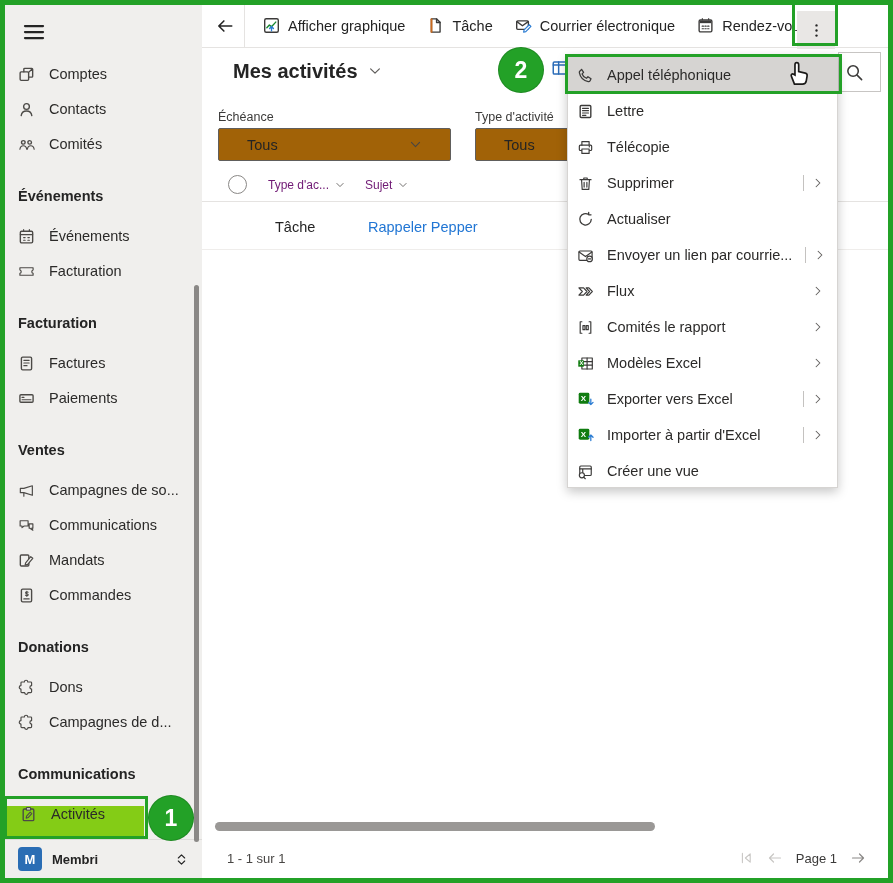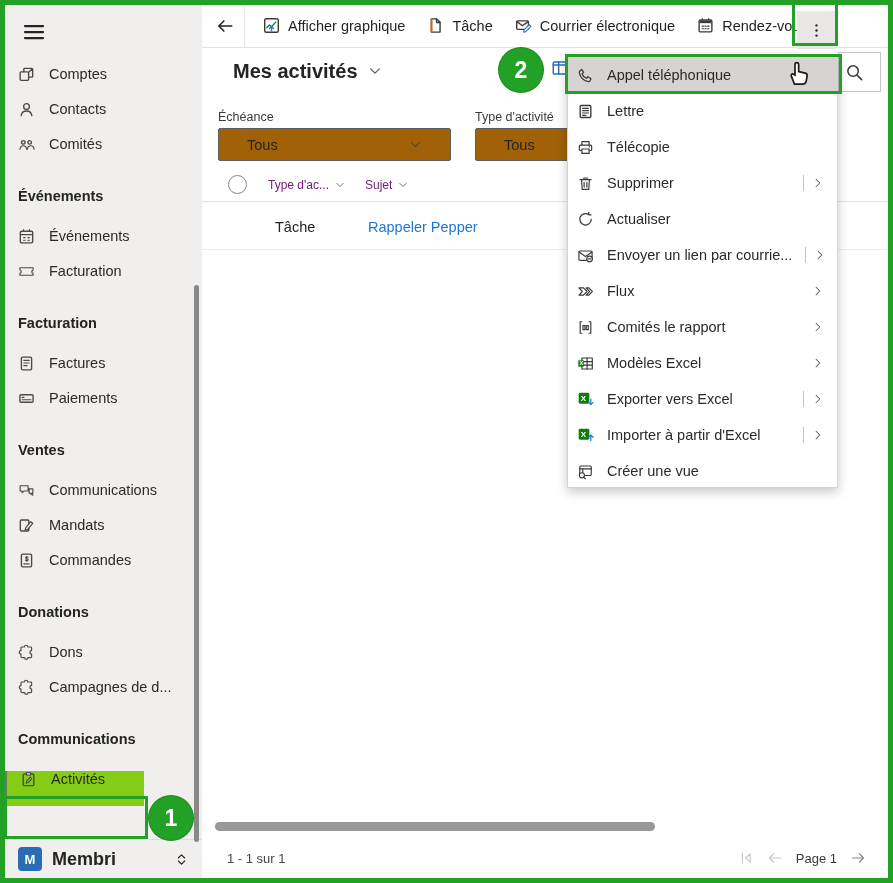--- a/index.html
+++ b/index.html
@@ -16,21 +16,21 @@
   .hamburger{position:absolute;left:17px;top:15px;width:24px;height:24px;color:#242424;cursor:pointer;z-index:3;background:#f0efed}
   .nav{position:absolute;left:0;top:39px;right:0;bottom:39px;overflow:hidden;font-size:14.5px;color:#2b2a29}
   .nav > div:first-of-type{margin-top:-13px}
   .nav-row{display:flex;height:35px;padding-left:13px;gap:14px;cursor:pointer;white-space:nowrap}
   .nav-row .ic{width:17px;height:17px;color:#4c4a47}
   .nav-row.header{font-weight:700;margin-top:17px;margin-bottom:5px;color:#242424;cursor:default}
   .nav-row.selected{background:#84cc16;width:139px;border-left:2px solid #737373}
   .sidebar-scrollbar{position:absolute;left:189px;top:280px;width:5px;height:557px;background:#8a8886;border-radius:3px;z-index:4;cursor:pointer}
   .side-footer{position:absolute;left:0;bottom:0;width:100%;height:39px;border-top:1px solid #dedcda;display:flex;align-items:center;padding:0 13px;gap:10px;background:#f0efed;cursor:pointer}
   .avatar{width:24px;height:24px;border-radius:4px;background:var(--avatar);color:#fff;font-weight:700;font-size:13px;display:flex;align-items:center;justify-content:center}
-  .side-footer .lbl{font-weight:700;font-size:18px;flex:1}
+  .side-footer .lbl{font-weight:700;font-size:13px;flex:1}
   .side-footer .ic{width:15px;height:15px;color:#242424}
 
   
   .main{position:absolute;left:202px;top:5px;right:5px;bottom:5px;background:#fff}
   .toolbar{position:absolute;left:0;top:0;right:0;height:43px;border-bottom:1px solid #e5e3e1;display:flex;align-items:flex-end}
   .back-btn{width:38px;height:43px;margin-left:4px;display:flex;align-items:center;justify-content:center;color:#242424;cursor:pointer}
   .back-btn .ic{width:18px;height:18px}
   .tb-divider{width:1px;height:43px;background:#e5e3e1}
   .tb-buttons{display:flex;align-items:center;height:43px;margin-left:7px}
   .tb-btn{display:flex;align-items:center;gap:8px;height:43px;padding:0 11px;font-size:14.5px;cursor:pointer;white-space:nowrap}
@@ -191,20 +191,28 @@
             </svg>
           </span>
           <span>Paiements</span>
         </div>
 
         <div class="nav-row header">
 
           <span>Ventes</span>
         </div>
 
+        <div class="nav-row item">
+          <span class="ic">
+            <svg viewBox="0 0 16 16" width="100%" height="100%" fill="none" stroke="currentColor" stroke-width="1.3" stroke-linecap="round" stroke-linejoin="round">
+              <path d="M13.5 3.5L5.5 6H2.2v4h3.3l8 2.5zM5.5 10v3.3" stroke-width="1.1"></path>
+            </svg>
+          </span>
+          <span>Campagnes de so...</span>
+        </div>
 
         <div class="nav-row item">
           <span class="ic">
             <svg viewBox="0 0 16 16" width="100%" height="100%" fill="none" stroke="currentColor" stroke-width="1.3" stroke-linecap="round" stroke-linejoin="round">
               <path d="M2 3.5h7.5v5H5.8L3.8 10V8.5H2zM10.5 6.5H14v4h-1l1 2-2.8-2h-.7z" stroke-width="1.1"></path>
             </svg>
           </span>
           <span>Communications</span>
         </div>
 

